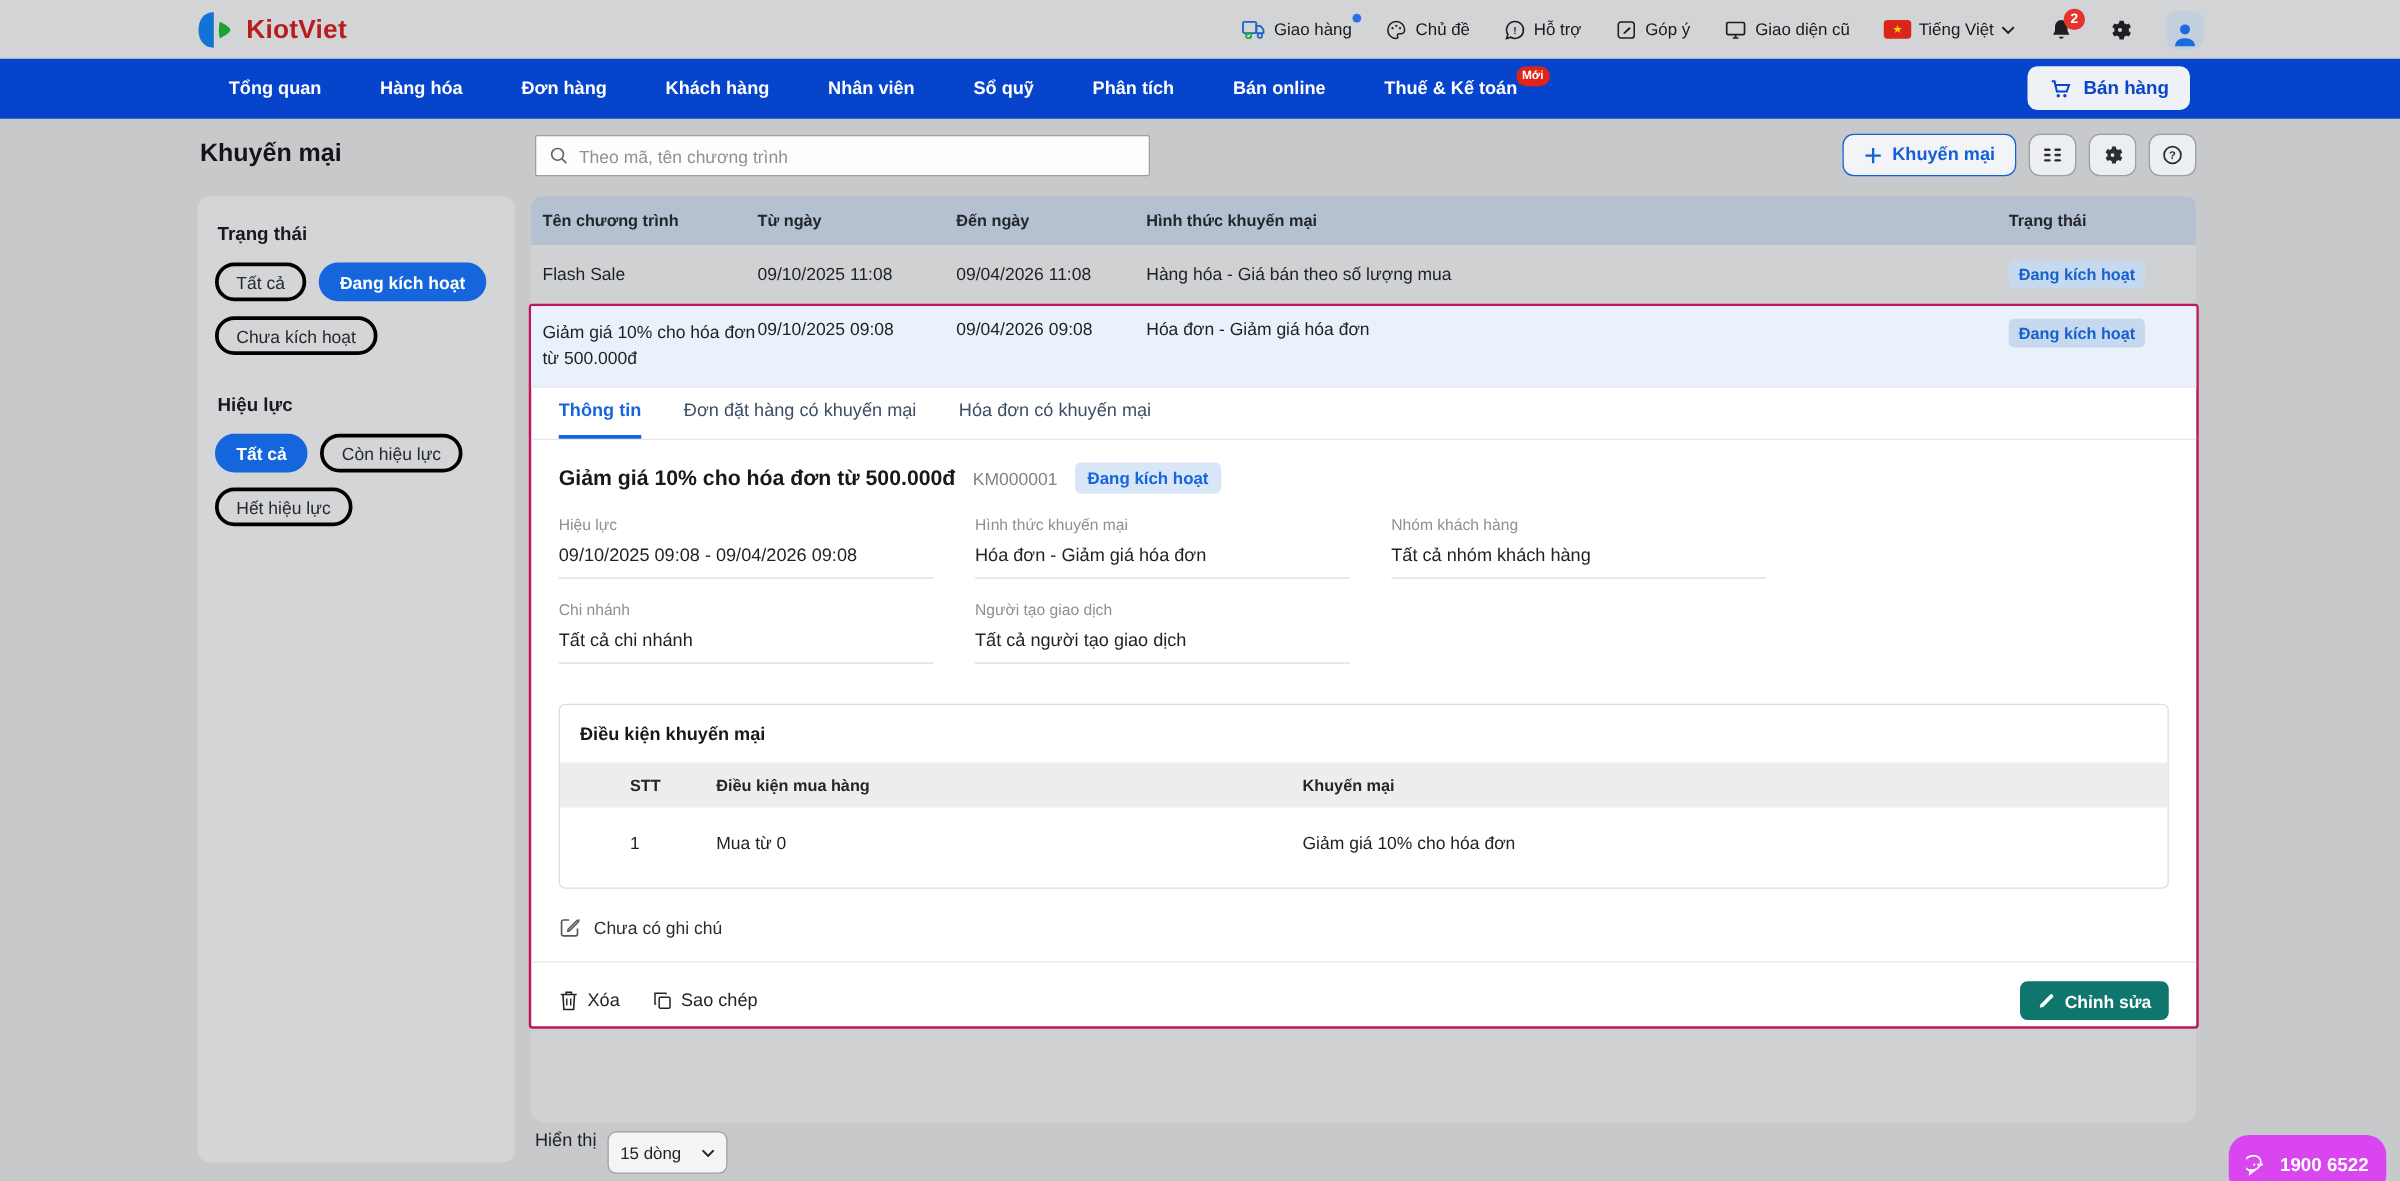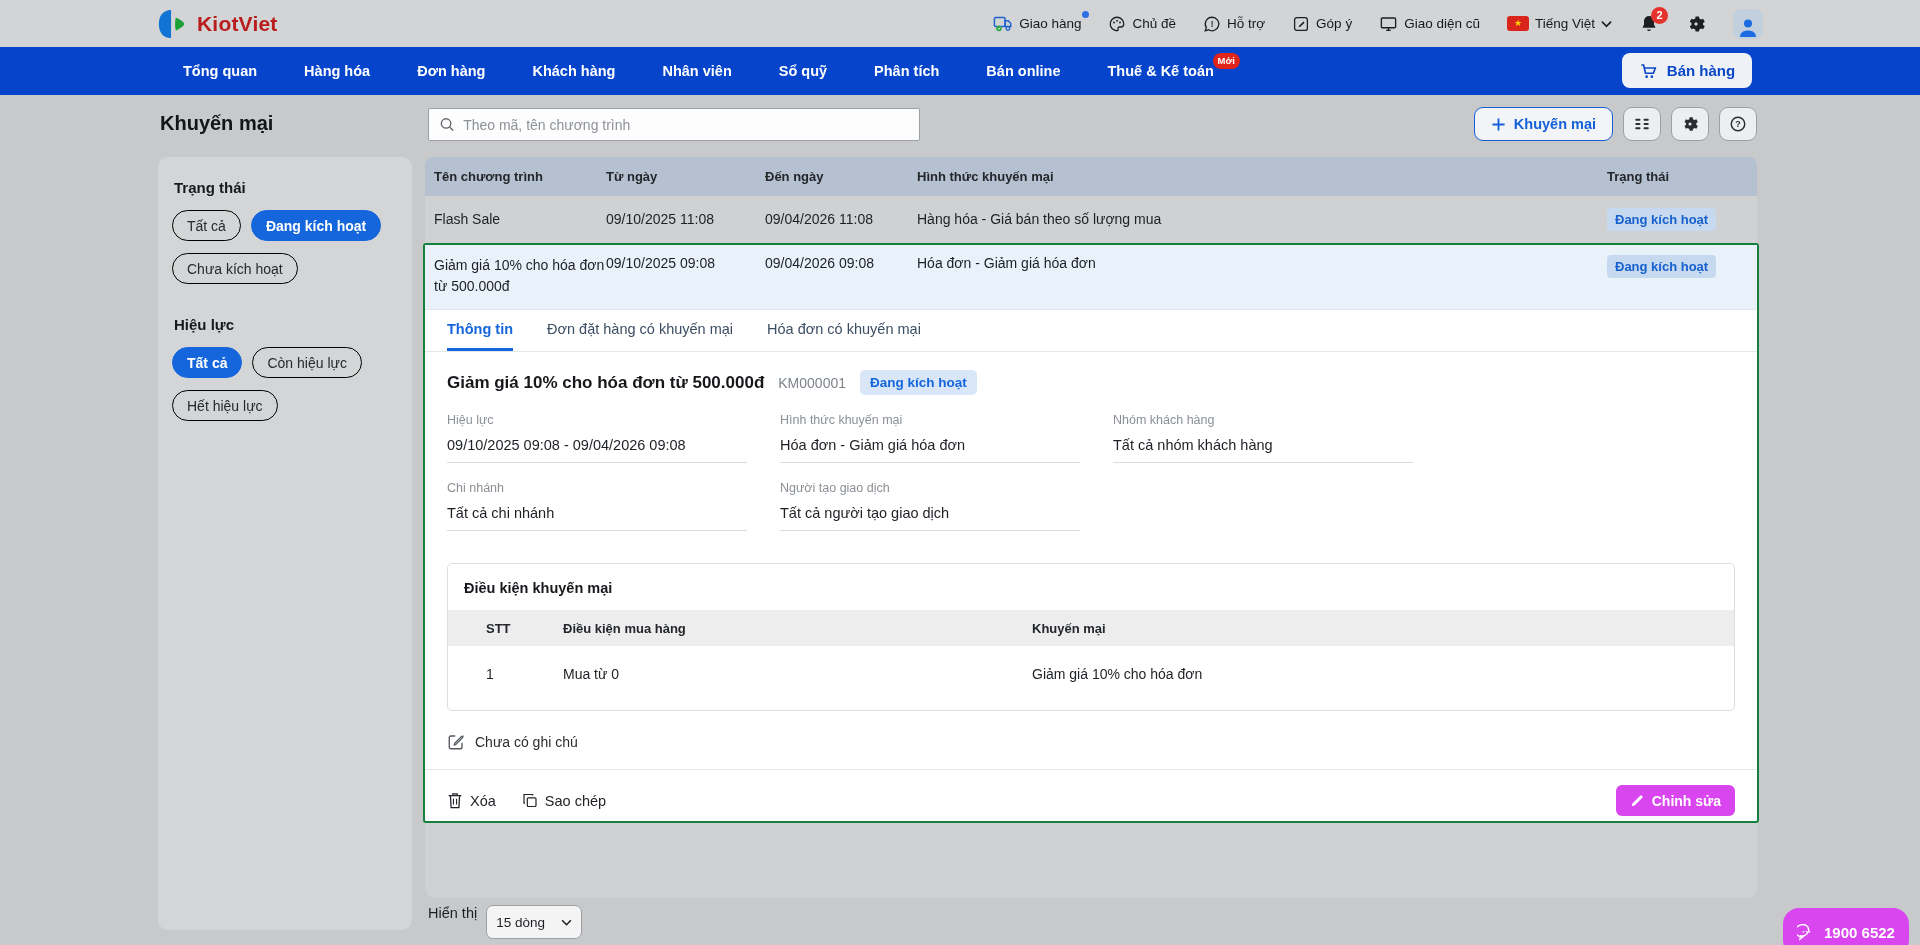--- a/index.html
+++ b/index.html
@@ -33,61 +33,61 @@
   .search-box input { border:none; outline:none; background:transparent; font-size:14px; color:#333; width:100%; font-family:"Liberation Sans",sans-serif; }
   .search-box input::placeholder { color:#8d9298; }
   .header-actions { position:absolute; right:163px; top:107px; display:flex; align-items:center; gap:10px; }
   .add-btn { height:34px; padding:0 16px; border:1.5px solid #1460d8; background:#f2f4f8; color:#1460d8; font-size:14.5px; font-weight:700; border-radius:9px; display:flex; align-items:center; gap:8px; cursor:pointer; }
   .icon-btn { width:38px; height:34px; border:1px solid #9aa0a6; background:#eceef0; border-radius:9px; display:flex; align-items:center; justify-content:center; cursor:pointer; }
 
   
   .sidebar { position:absolute; left:158px; top:157px; width:254px; height:773px; background:#d4d5d6; border-radius:10px; padding:16px 14px; }
   .side-group-title { font-size:15px; font-weight:700; color:#17191c; margin:6px 0 14px 2px; }
   .pill-row { display:flex; flex-wrap:wrap; gap:10px; margin-bottom:12px; }
-  .pill { height:31px; padding:0 14px; border-radius:17px; border:1px solid #000000; background:transparent; font-size:14px; color:#26292d; display:flex; align-items:center; cursor:pointer; white-space:nowrap; }
+  .pill { height:31px; padding:0 14px; border-radius:17px; border:3px solid #000000; background:transparent; font-size:14px; color:#26292d; display:flex; align-items:center; cursor:pointer; white-space:nowrap; }
   .pill.active { background:#1566dc; border-color:#1566dc; color:#fff; font-weight:600; }
   .side-spacer { height:14px; }
 
   
   .main { position:absolute; left:425px; top:157px; width:1332px; height:741px; background:#d0d1d3; border-radius:8px 8px 10px 10px; }
   .thead { display:flex; height:39px; background:#b5c1d0; border-radius:8px 8px 0 0; align-items:center; font-size:13px; font-weight:700; color:#23262a; }
   .col-name { width:181px; padding-left:9px; }
   .col-from { width:159px; }
   .col-to { width:152px; }
   .col-type { flex:1; }
   .col-status { width:150px; }
   .trow { display:flex; min-height:46px; align-items:center; font-size:14px; color:#1d2024; cursor:pointer; }
   .status-chip { display:inline-block; background:#c6d9ef; color:#1660cf; font-size:13px; font-weight:600; padding:4px 8px; border-radius:4px; }
 
   
-  .panel { position:absolute; left:-2px; top:86px; width:1336px; height:580px; background:#fff; border:2px solid #15803d; border-radius:3px; }
+  .panel { position:absolute; left:-2px; top:86px; width:1336px; height:580px; background:#fff; border:2px solid #be185d; border-radius:3px; }
   .sel-row { display:flex; background:#e9f1fb; padding:10px 0 12px 0; font-size:14px; color:#1d2024; border-bottom:1px solid #e3e6ea; cursor:pointer; }
   .sel-row .col-name { line-height:1.5; }
   .tabs { display:flex; gap:34px; padding:0 22px; border-bottom:1px solid #e4e6e9; height:42px; align-items:stretch; }
   .tab { display:flex; align-items:center; font-size:14.5px; color:#3c4e63; cursor:pointer; border-bottom:3px solid transparent; }
   .tab.active { color:#1566dc; font-weight:700; border-bottom-color:#1566dc; }
   .detail-head { display:flex; align-items:center; gap:14px; padding:18px 22px 6px 22px; }
   .detail-title { font-size:17px; font-weight:700; color:#16181b; }
   .detail-code { font-size:14px; color:#7d838a; }
   .detail-status { background:#d9e6f8; color:#1566dc; font-size:13.5px; font-weight:600; padding:5px 10px; border-radius:5px; }
   .fields { display:flex; flex-wrap:wrap; padding:12px 22px 0 22px; }
   .field { width:333px; margin-bottom:18px; margin-right:0; }
   .field .lbl { font-size:12.5px; color:#8b9096; margin-bottom:10px; }
   .field .val { font-size:14.5px; color:#1d2024; border-bottom:1px solid #d9dbde; padding-bottom:9px; width:300px; }
   .cond-card { margin:14px 22px 0 22px; border:1px solid #dcdee1; border-radius:5px; padding:16px 0 22px 0; }
   .cond-title { font-size:14.5px; font-weight:700; color:#16181b; padding:0 16px 14px 16px; }
   .cond-head { display:flex; height:36px; align-items:center; background:#ededee; font-size:13px; font-weight:700; color:#23262a; }
   .cond-row { display:flex; align-items:center; font-size:14px; color:#1d2024; padding:20px 0 6px 0; }
-  .c-stt { width:115px; padding-left:38px; }
+  .c-stt { width:125px; padding-left:56px; }
   .c-cond { width:469px; }
   .c-promo { flex:1; }
   .note-row { display:flex; align-items:center; gap:10px; padding:22px 22px 18px 22px; font-size:14px; color:#2a2d31; }
   .panel-footer { border-top:1px solid #e7e8ea; height:62px; display:flex; align-items:center; padding:0 22px; gap:26px; }
   .foot-act { display:flex; align-items:center; gap:7px; font-size:14.5px; color:#212428; cursor:pointer; }
-  .edit-btn { margin-left:auto; background:#d946ef; color:#fff; border:none; border-radius:6px; height:31px; padding:0 14px; font-size:14px; font-weight:700; display:flex; align-items:center; gap:8px; cursor:pointer; }
+  .edit-btn { margin-left:auto; background:#0f766e; color:#fff; border:none; border-radius:6px; height:31px; padding:0 14px; font-size:14px; font-weight:700; display:flex; align-items:center; gap:8px; cursor:pointer; }
 
   
   .display-row { position:absolute; left:428px; top:905px; display:flex; align-items:flex-start; gap:9px; font-size:14.5px; color:#1d2024; }
   .select-box { height:27px; min-width:96px; background:#f4f4f5; border:1px solid #9aa0a6; border-radius:7px; display:flex; align-items:center; justify-content:space-between; padding:16px 9px; font-size:13.5px; cursor:pointer; gap:10px; }
   .chat-btn { position:absolute; left:1783px; top:908px; height:48px; background:#d946ef; color:#fff; border:none; border-radius:16px; display:flex; align-items:center; gap:8px; padding:0 14px; font-size:15px; font-weight:700; cursor:pointer; }
 </style>
 </head>
 <body>
 
 <div class="screen">

